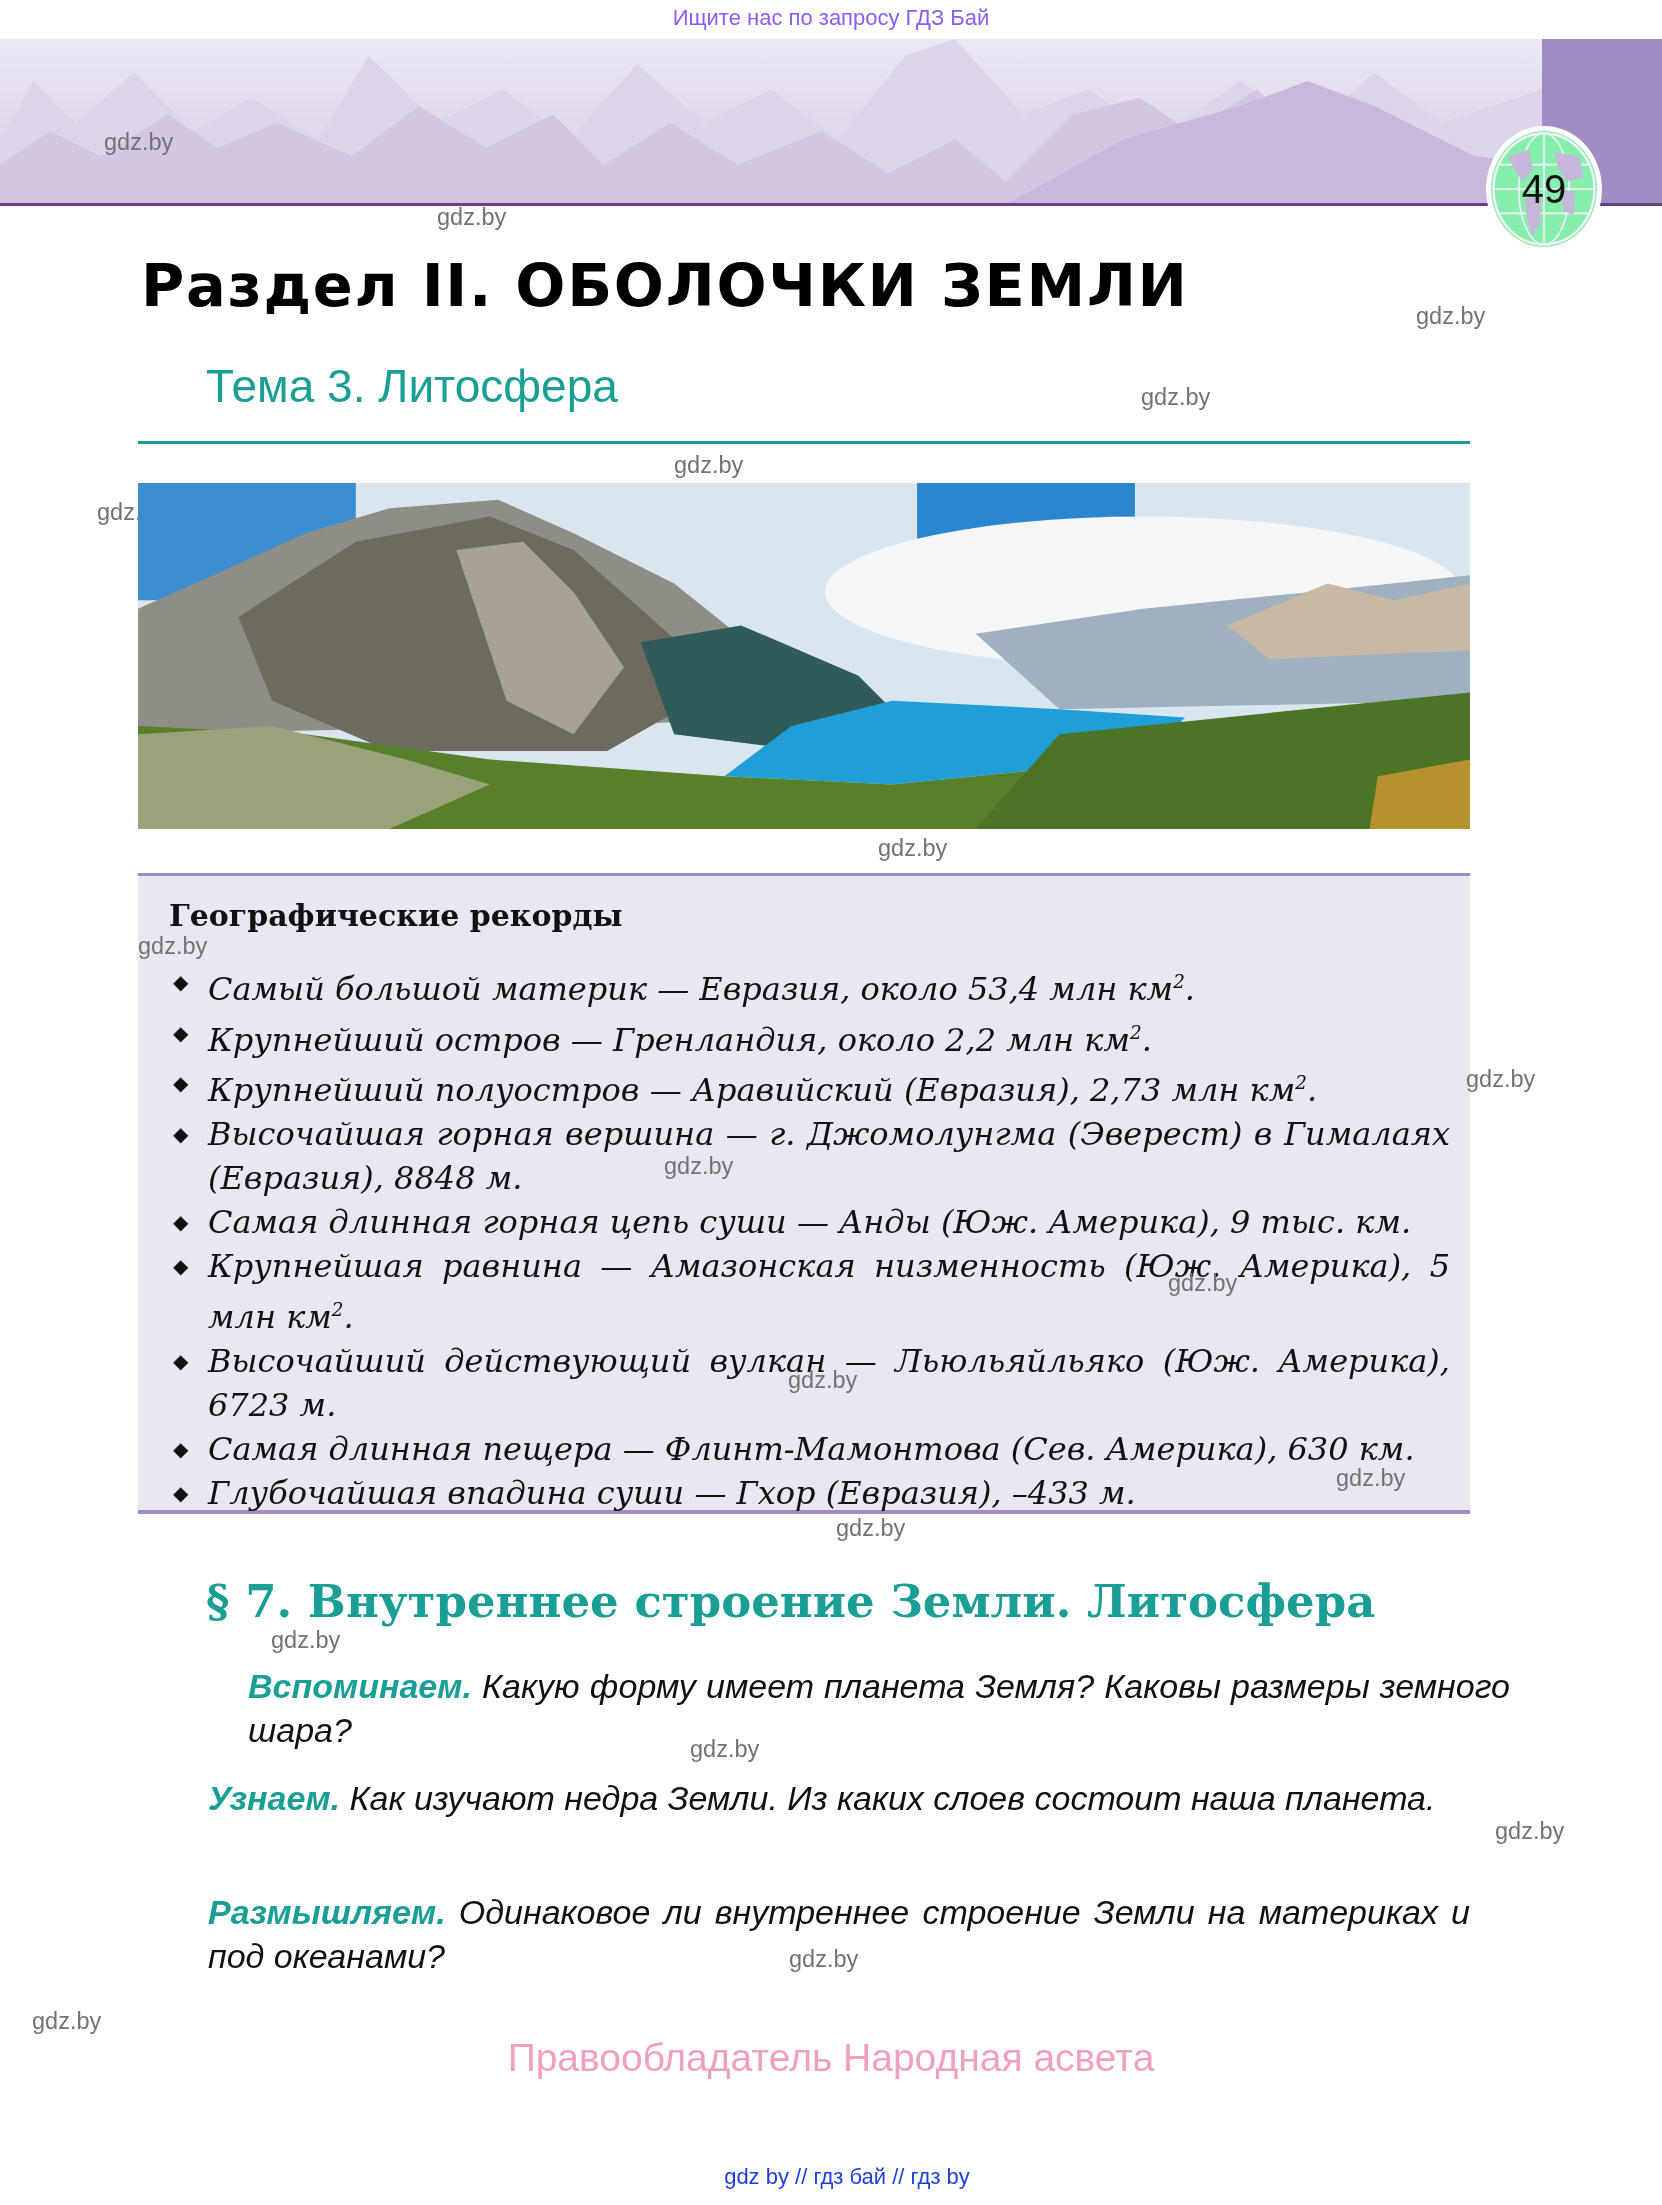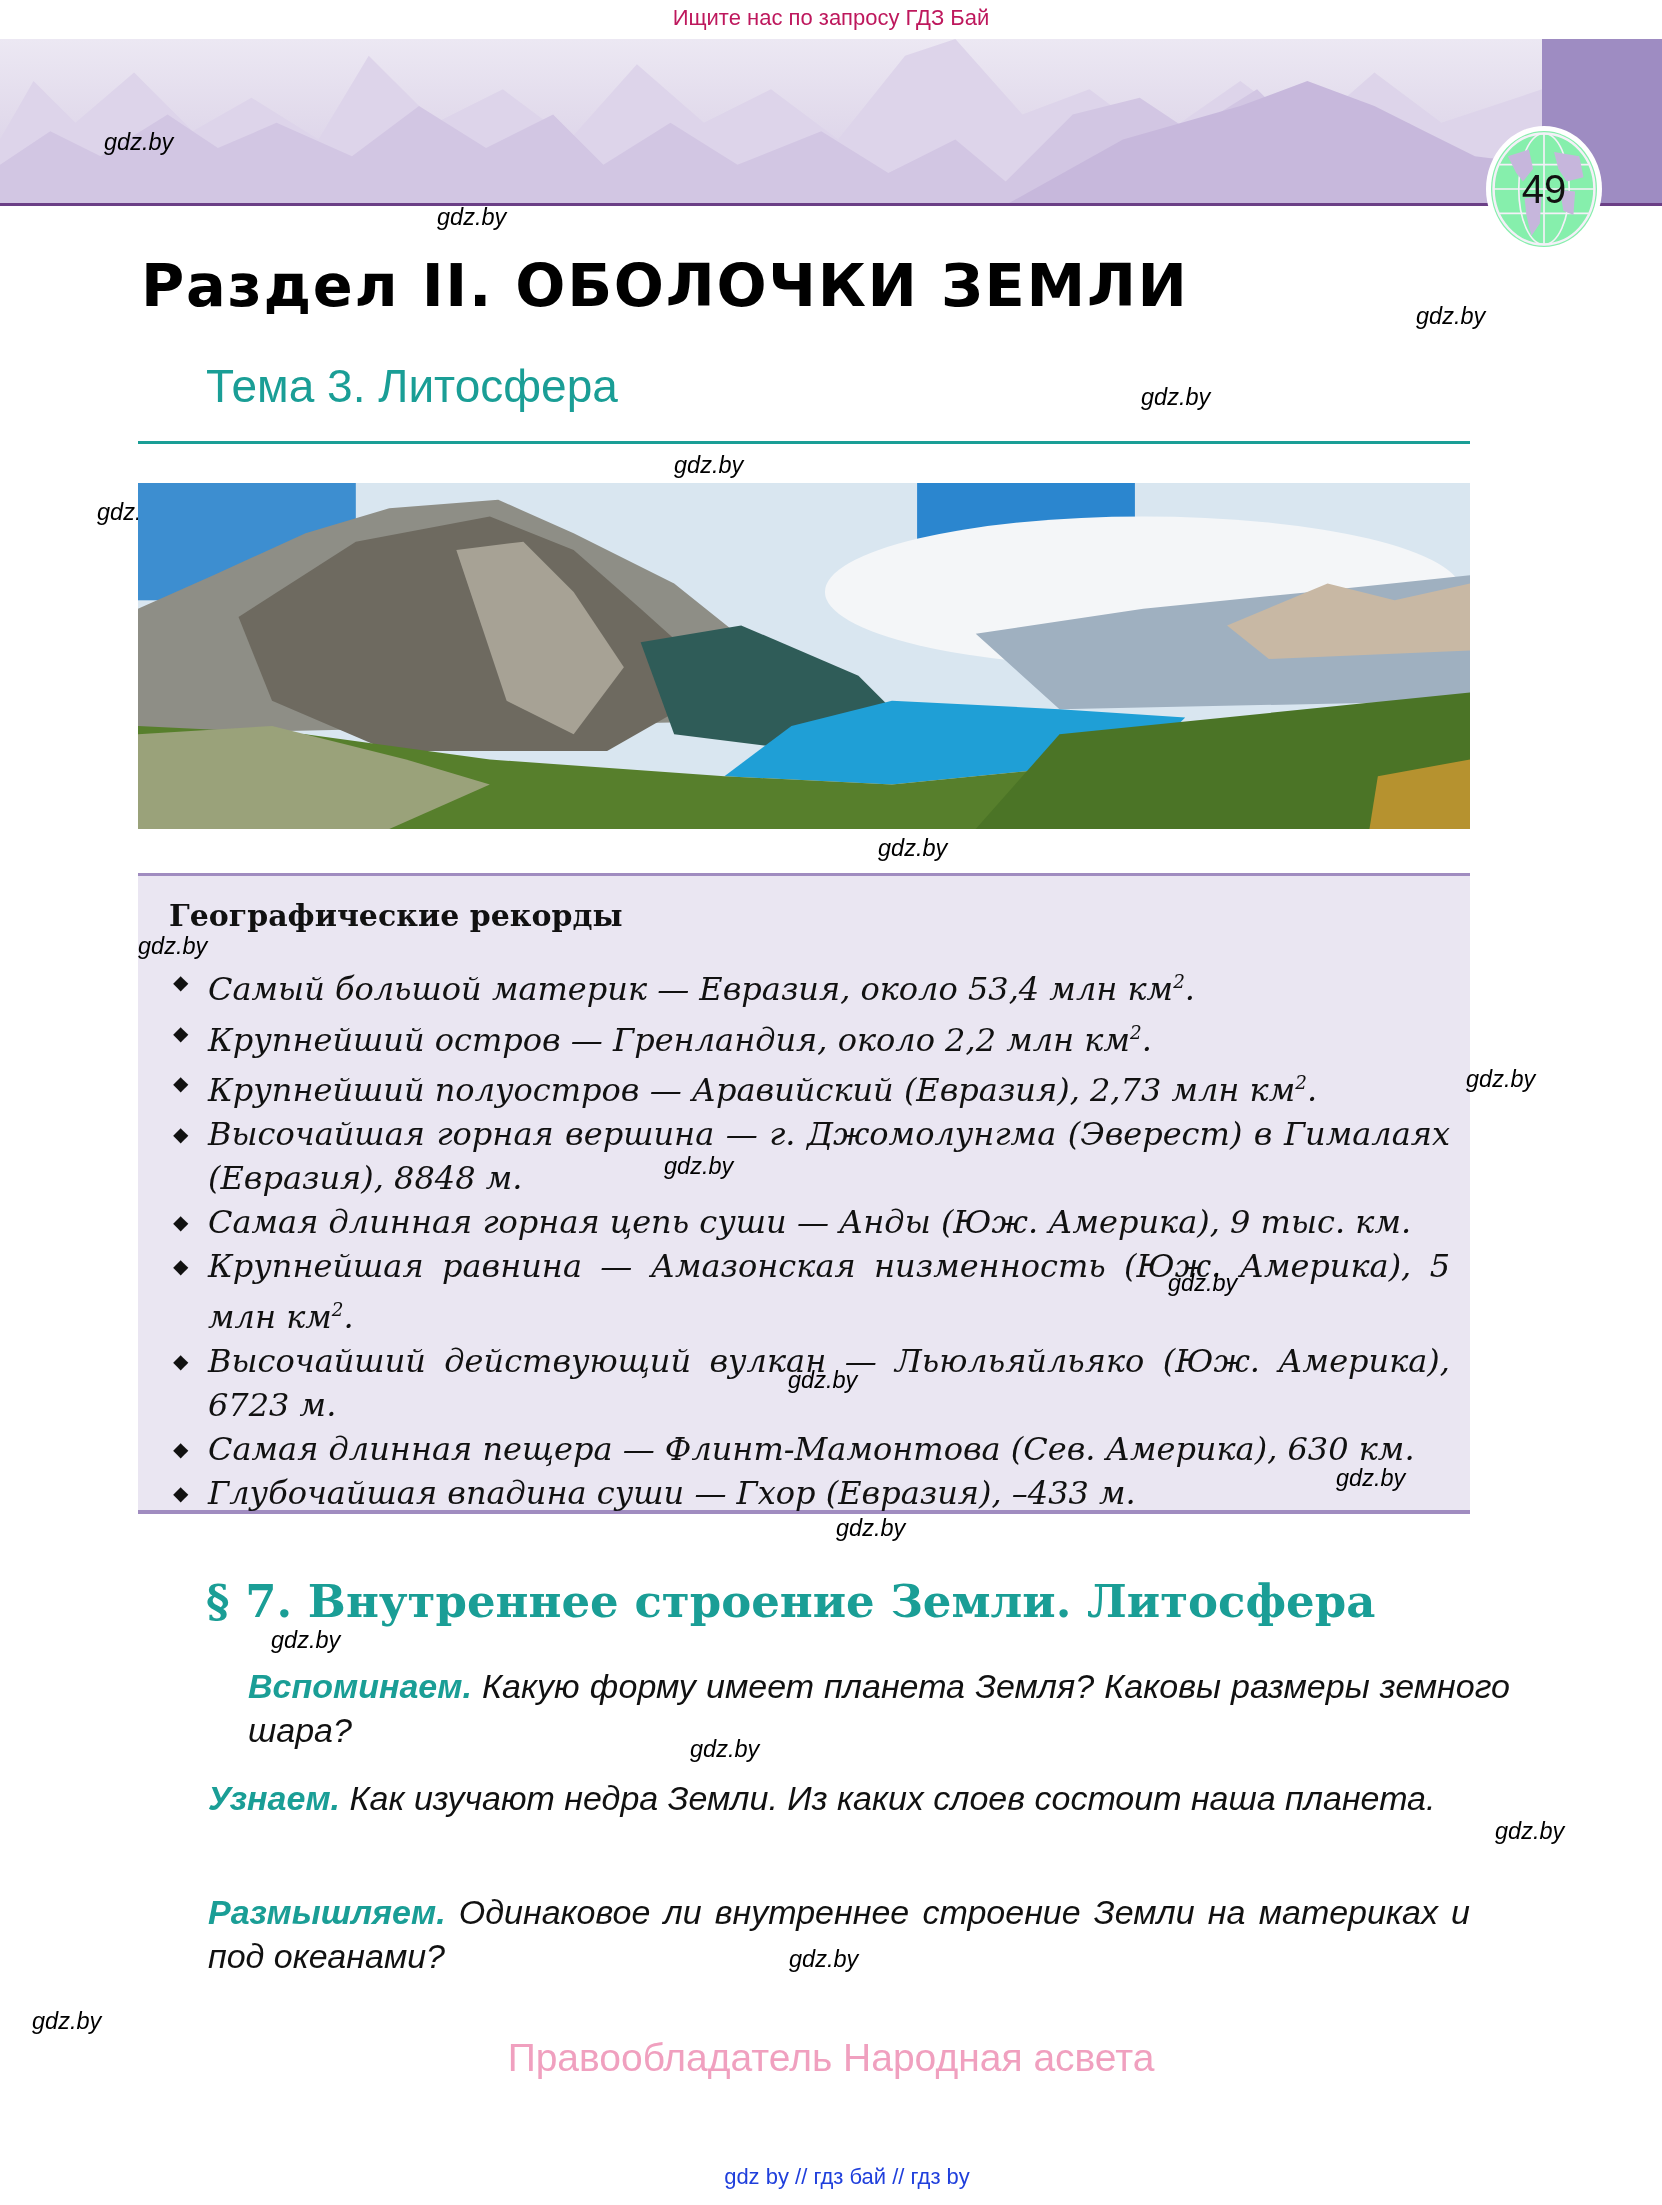--- a/index.html
+++ b/index.html
@@ -3,21 +3,21 @@
 <meta charset="utf-8">
 <style>
   html, body { margin: 0; padding: 0; }
   body {
     width: 1662px; height: 2205px; position: relative; overflow: hidden;
     background: #ffffff; font-family: "Liberation Sans", sans-serif; color: #111;
   }
   .abs { position: absolute; }
   .top-banner-text {
     left: 0; width: 1662px; top: 5px; text-align: center;
-    color: #be185d; font-size: 22px; letter-spacing: 0px;
+    color: #8b5cf6; font-size: 22px; letter-spacing: 0px;
   }
   .header-band {
     left: 0; top: 39px; width: 1542px; height: 166px;
     background: linear-gradient(180deg, #ece8f3 0%, #e2dbec 45%, #d6cce6 100%);
     overflow: hidden;
   }
   .header-band svg { position: absolute; left: 0; top: 0; }
   .header-right {
     left: 1542px; top: 39px; width: 121px; height: 166px; background: #9e8cc2;
   }
@@ -28,21 +28,21 @@
     left: 1486px; top: 126px; width: 116px; height: 126px; border-radius: 50%;
     background: #ffffff; display: flex; align-items: center; justify-content: center;
   }
   .page-globe .inner {
     width: 106px; height: 116px; border-radius: 50%; background: #86efac; position: relative;
     overflow: hidden; display: flex; align-items: center; justify-content: center;
   }
   .page-globe svg { position: absolute; left: 0; top: 0; }
   .page-num { position: relative; font-size: 40px; color: #111; z-index: 2; }
 
-  .wm { color: #000000; font-size: 23.5px; font-family: "Liberation Sans", sans-serif; font-style: italic; }
+  .wm { color: #737373; font-size: 23.5px; font-family: "Liberation Sans", sans-serif; }
 
   .section-title {
     left: 141px; top: 251px; font-family: "DejaVu Sans", sans-serif; font-weight: bold;
     font-size: 59px; color: #000; letter-spacing: 1.7px;
   }
   .topic-title {
     left: 206px; top: 359px; font-family: "Liberation Sans", sans-serif; font-weight: normal;
     font-size: 46px; color: #1a9e96;
   }
   .topic-rule { left: 138px; top: 441px; width: 1332px; height: 3.4px; background: #1a9e96; }

